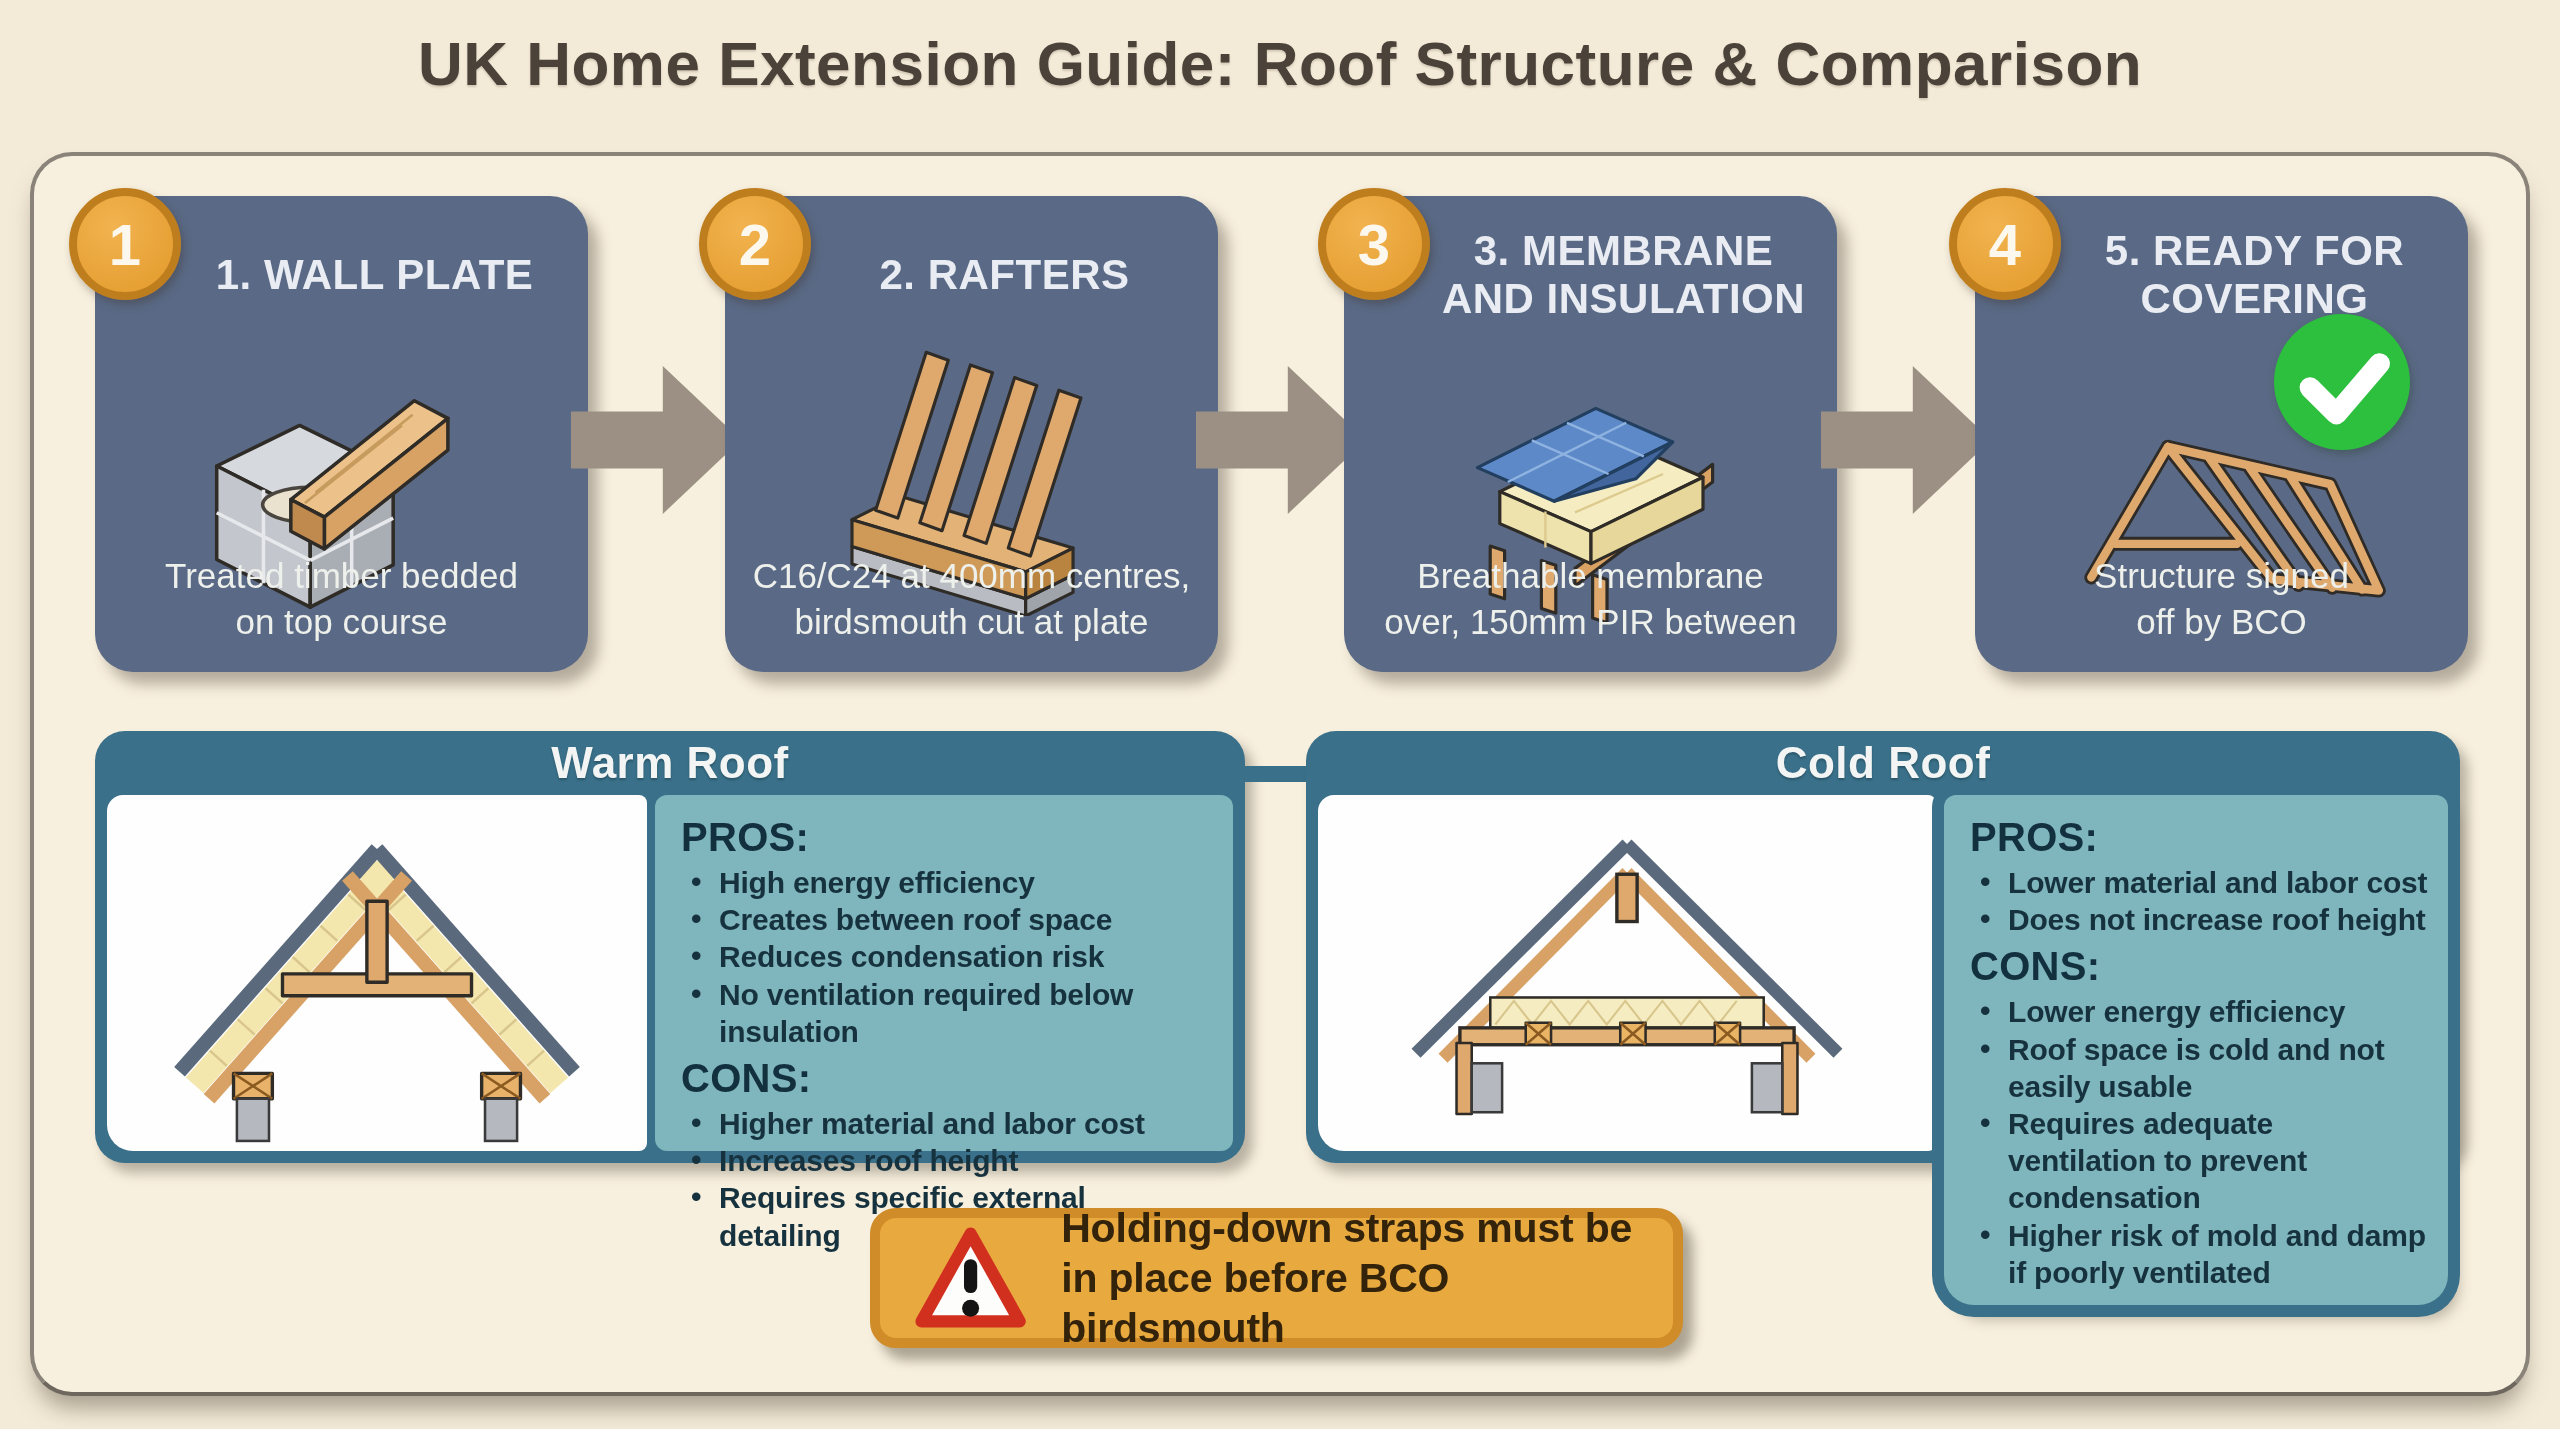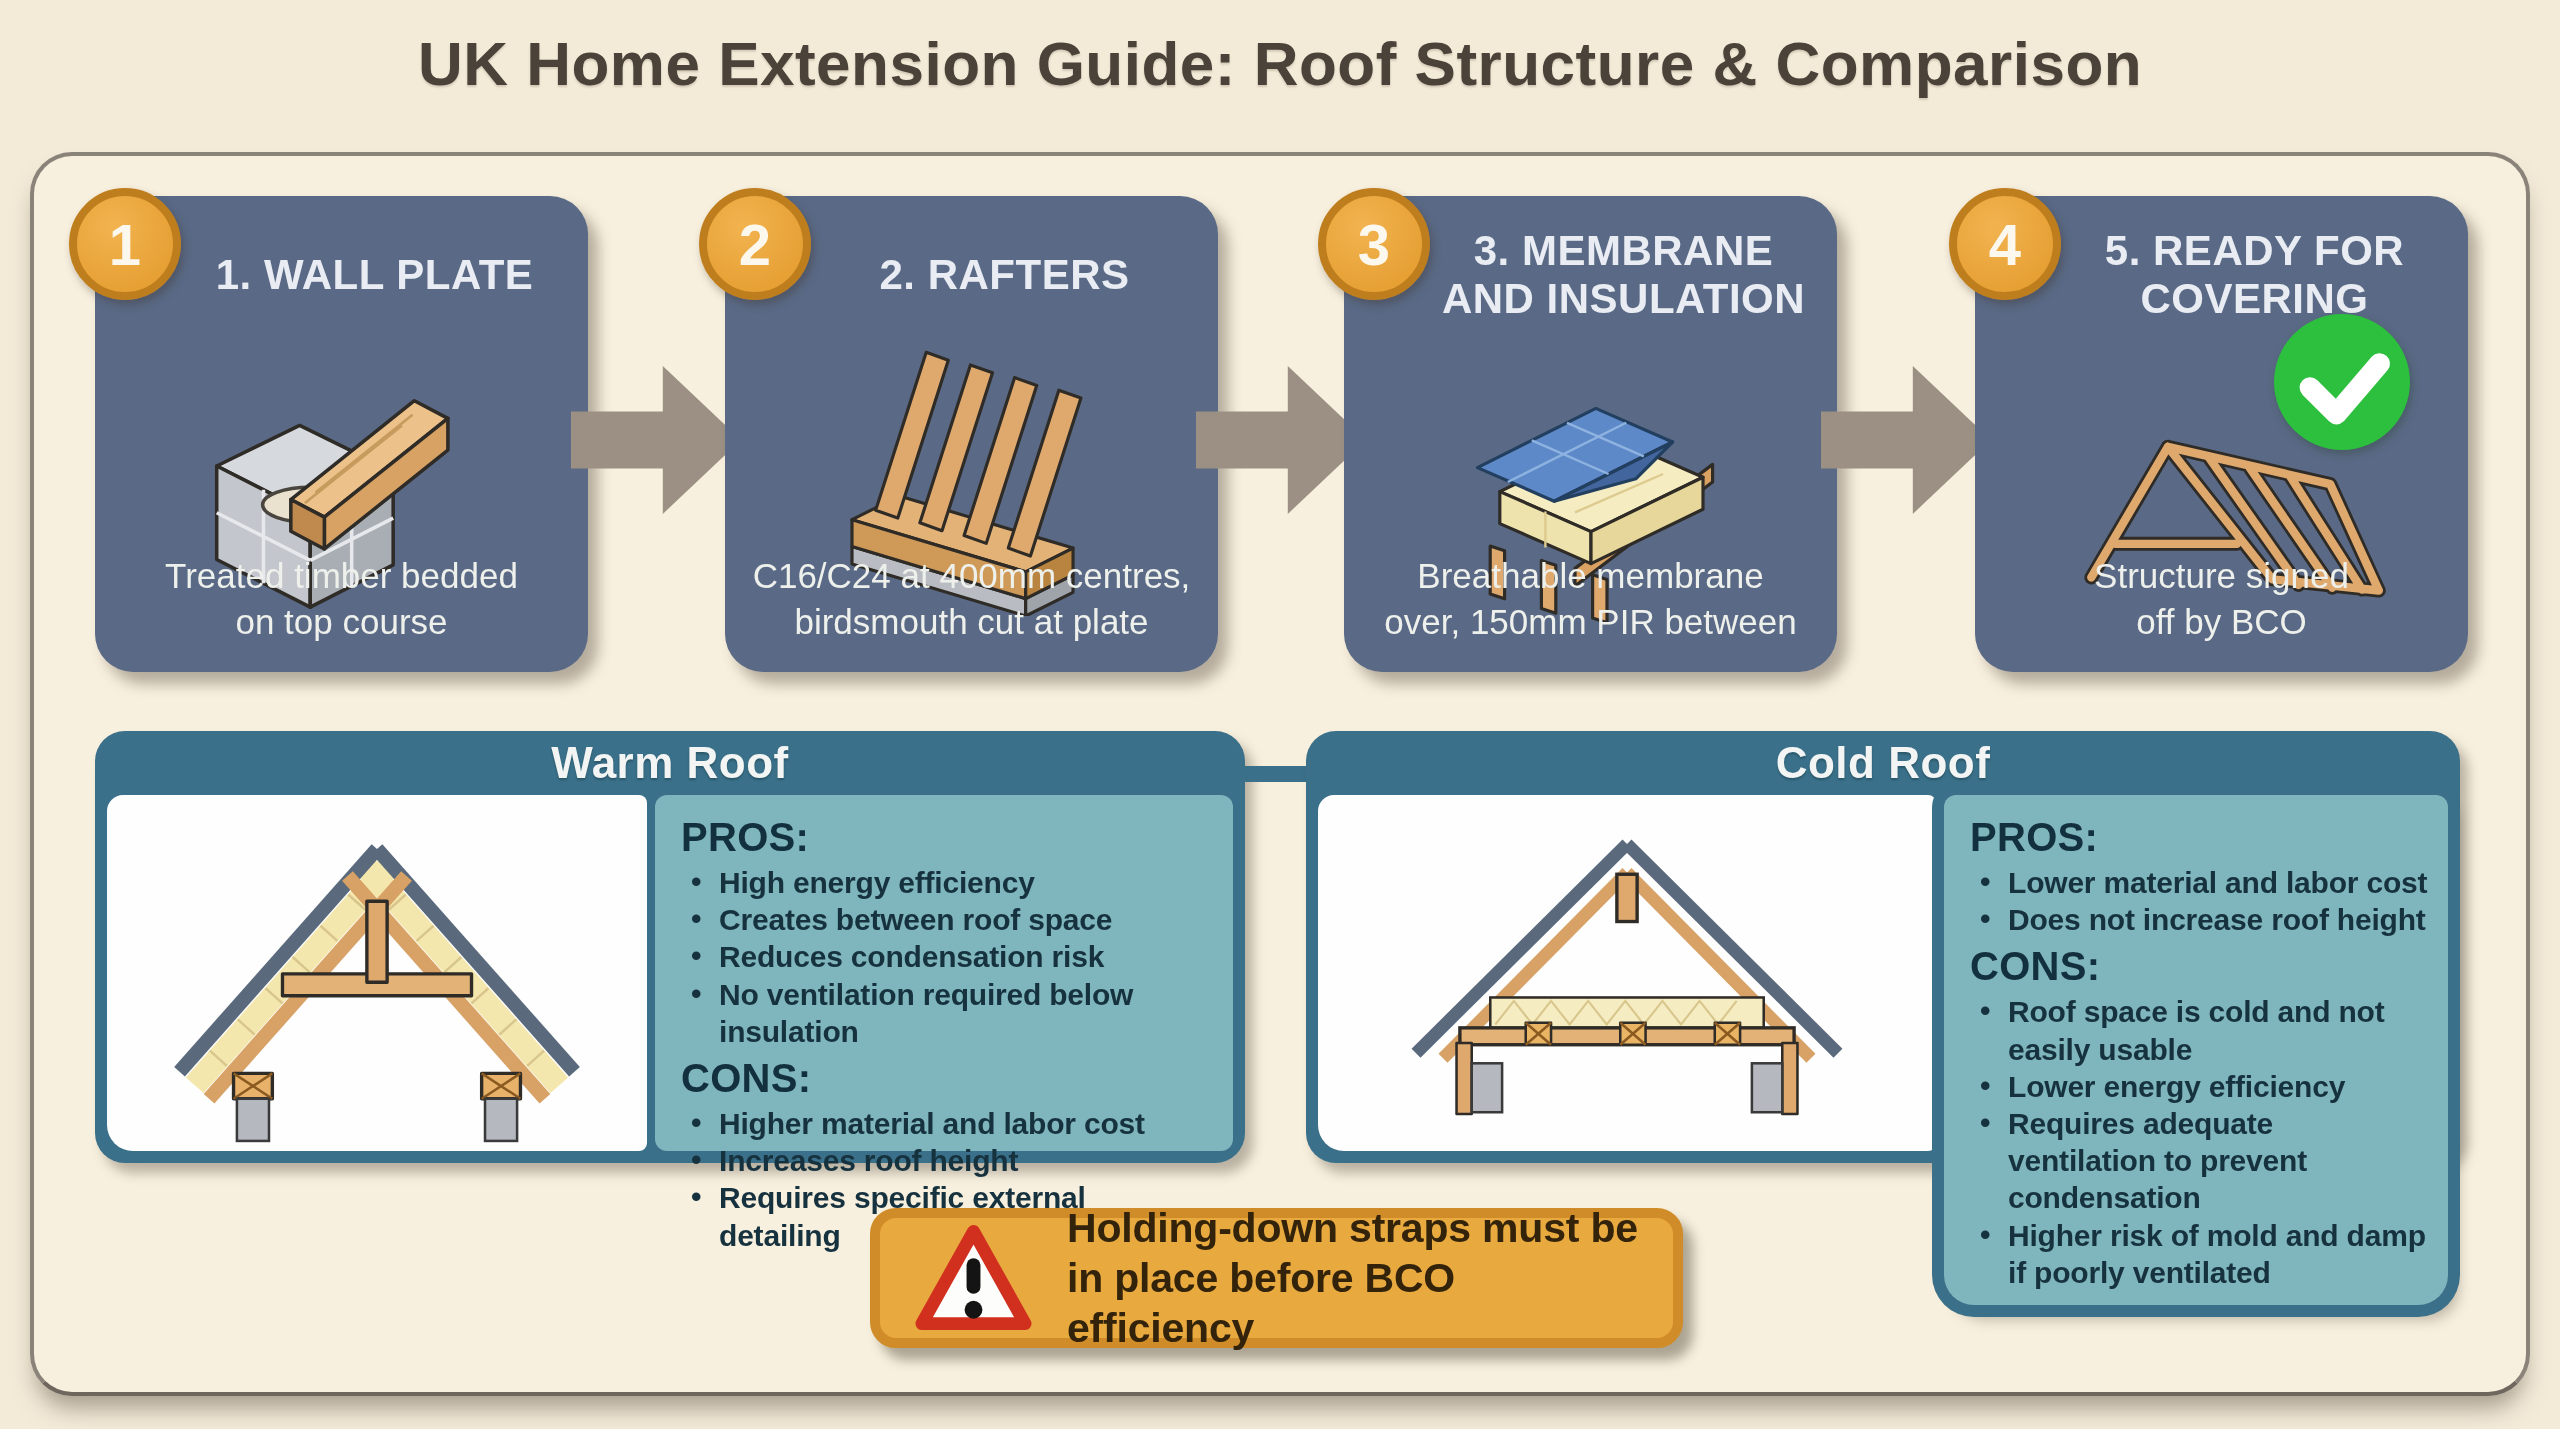--- a/index.html
+++ b/index.html
@@ -276,31 +276,31 @@
       </svg>
     </div>
     <div class="proscons-panel">
       <div class="pc-heading">PROS:</div>
       <ul class="pc-list">
           <li>Lower material and labor cost</li>
           <li>Does not increase roof height</li>
         </ul>
       <div class="pc-heading">CONS:</div>
       <ul class="pc-list">
+          <li>Lower energy efficiency</li>
           <li>Roof space is cold and not easily usable</li>
-          <li>Lower energy efficiency</li>
           <li>Requires adequate ventilation to prevent condensation</li>
           <li>Higher risk of mold and damp if poorly ventilated</li>
         </ul>
     </div>
   </div>
 
   <div class="warning-banner">
     <svg width="122" height="112" viewBox="0 0 120 112">
       <polygon points="60,9 112,102 8,102" fill="#fdfdfb" stroke="#d2301f" stroke-width="13" stroke-linejoin="round"></polygon>
       <rect x="53" y="36" width="14" height="36" rx="7" fill="#141414"></rect>
       <circle cx="60" cy="88" r="9" fill="#141414"></circle>
     </svg>
     <div class="warning-text preline">Holding-down straps must be
-in place before BCO efficiency</div>
+in place before BCO birdsmouth</div>
   </div>
 
 </div>
 
 </body></html>

